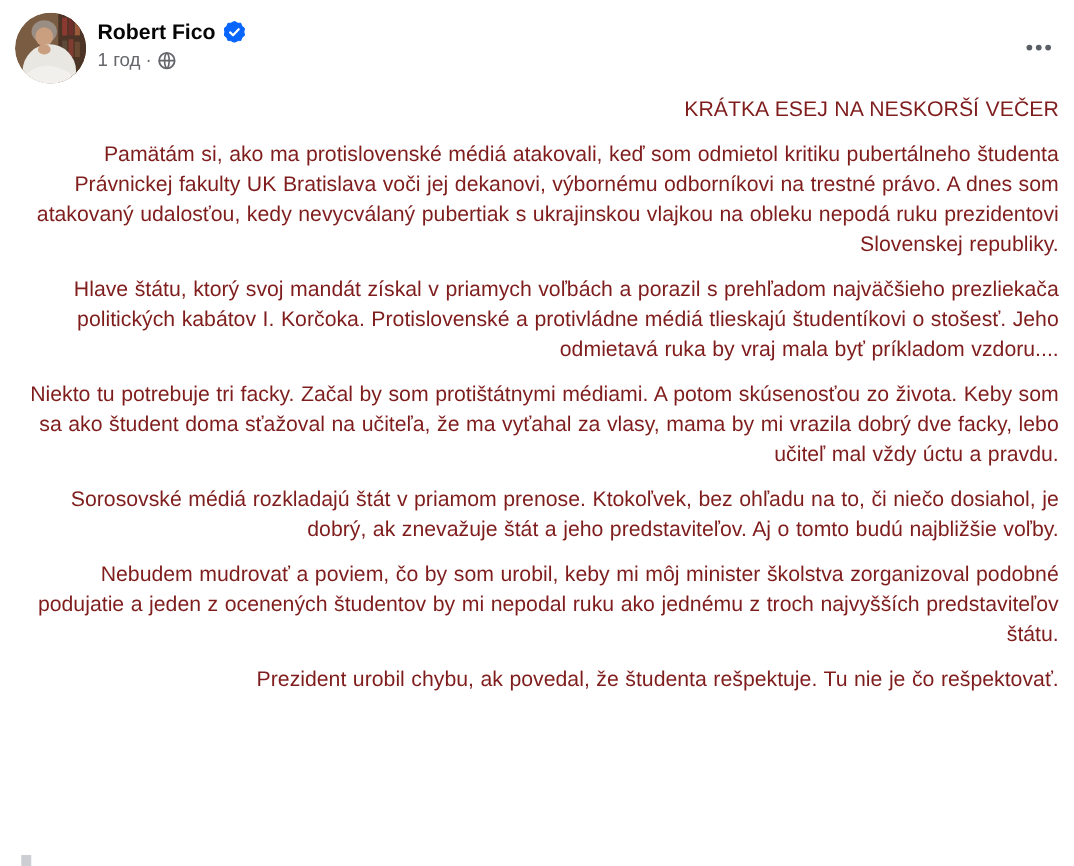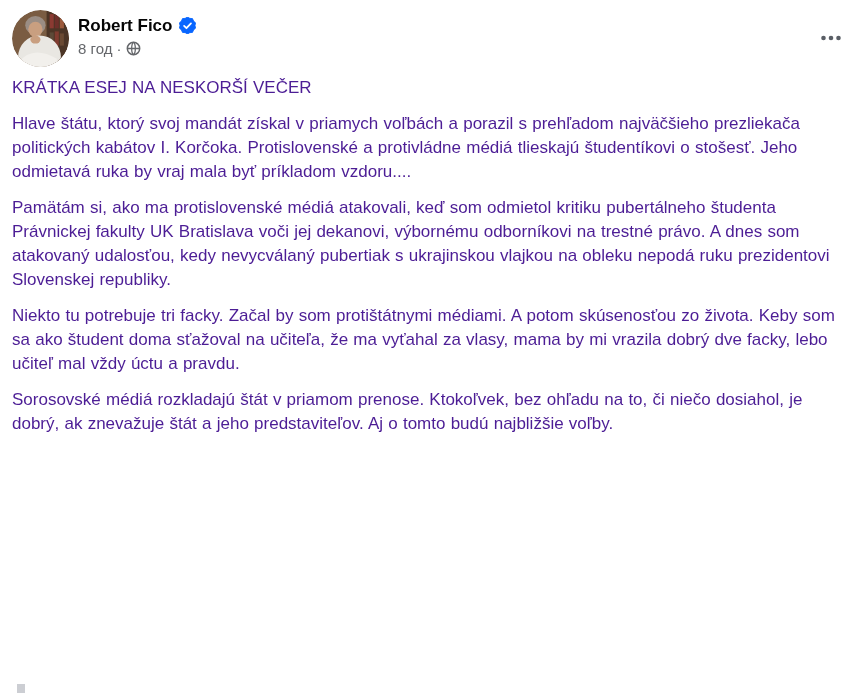--- a/index.html
+++ b/index.html
@@ -37,22 +37,22 @@
   .more {
     position: absolute; top: 24px; right: 10px;
     background: none; border: none; cursor: pointer;
     width: 36px; height: 28px; display: flex; align-items: center; justify-content: center;
     border-radius: 6px;
   }
 
   
   .body { padding: 9px 12px 0 12px; }
   .body p {
-    font-size: 17px; line-height: 24px; color: #4c1d95;
-    margin: 0 0 12px 0; word-spacing: 0.5px;
+    font-size: 17px; line-height: 24px; color: #7f1d1d;
+    margin: 0 0 12px 0; word-spacing: 0.5px; text-align: right;
   }
 
   
   .fragment {
     position: absolute; left: 17px; top: 684px;
     width: 8px; height: 9px; background: #ccced3;
   }
 </style>
 </head>
 <body>
@@ -90,21 +90,21 @@
       <div class="name-row">
         <span class="author">Robert Fico</span>
         <span class="badge">
           <svg width="17" height="17" viewBox="0 0 24 24">
             <polygon points="12,0 15.28,1.92 19.06,2.29 20.58,5.77 23.41,8.29 22.6,12 23.41,15.71 20.58,18.23 19.06,21.71 15.28,22.08 12,24 8.72,22.08 4.94,21.71 3.42,18.23 0.59,15.71 1.4,12 0.59,8.29 3.42,5.77 4.94,2.29 8.72,1.92" fill="#0866FF" stroke="#0866FF" stroke-width="1.2" stroke-linejoin="round"></polygon>
             <path d="M7.2 12.6 L10.5 15.8 L16.9 9.0" fill="none" stroke="#ffffff" stroke-width="2.5" stroke-linecap="round" stroke-linejoin="round"></path>
           </svg>
         </span>
       </div>
       <div class="meta-row">
-        <span class="ts">8 год</span>
+        <span class="ts">1 год</span>
         <span class="sep">·</span>
         <span class="globe">
           <svg width="15" height="15" viewBox="0 0 16 16">
             <circle cx="8" cy="8" r="6.6" fill="none" stroke="#65676B" stroke-width="1.6"></circle>
             <path d="M1.4 8 H14.6 M8 1.4 C5.4 3.4 5.4 12.6 8 14.6 M8 1.4 C10.6 3.4 10.6 12.6 8 14.6" fill="none" stroke="#65676B" stroke-width="1.4"></path>
           </svg>
         </span>
       </div>
     </div>
 
@@ -112,21 +112,23 @@
       <svg width="24" height="24" viewBox="0 0 24 24">
         <circle cx="4.5" cy="12" r="2.3" fill="#5a5f66"></circle>
         <circle cx="12" cy="12" r="2.3" fill="#5a5f66"></circle>
         <circle cx="19.5" cy="12" r="2.3" fill="#5a5f66"></circle>
       </svg>
     </button>
   </div>
 
   <div class="body">
     <p>KRÁTKA ESEJ NA NESKORŠÍ VEČER</p>
+    <p>Pamätám si, ako ma protislovenské médiá atakovali, keď som odmietol kritiku pubertálneho študenta Právnickej fakulty UK Bratislava voči jej dekanovi, výbornému odborníkovi na trestné právo. A dnes som atakovaný udalosťou, kedy nevycválaný pubertiak s ukrajinskou vlajkou na obleku nepodá ruku prezidentovi Slovenskej republiky.</p>
     <p>Hlave štátu, ktorý svoj mandát získal v priamych voľbách a porazil s prehľadom najväčšieho prezliekača politických kabátov I. Korčoka. Protislovenské a protivládne médiá tlieskajú študentíkovi o stošesť. Jeho odmietavá ruka by vraj mala byť príkladom vzdoru....</p>
-    <p>Pamätám si, ako ma protislovenské médiá atakovali, keď som odmietol kritiku pubertálneho študenta Právnickej fakulty UK Bratislava voči jej dekanovi, výbornému odborníkovi na trestné právo. A dnes som atakovaný udalosťou, kedy nevycválaný pubertiak s ukrajinskou vlajkou na obleku nepodá ruku prezidentovi Slovenskej republiky.</p>
     <p>Niekto tu potrebuje tri facky. Začal by som protištátnymi médiami. A potom skúsenosťou zo života. Keby som sa ako študent doma sťažoval na učiteľa, že ma vyťahal za vlasy, mama by mi vrazila dobrý dve facky, lebo učiteľ mal vždy úctu a pravdu.</p>
     <p>Sorosovské médiá rozkladajú štát v priamom prenose. Ktokoľvek, bez ohľadu na to, či niečo dosiahol, je dobrý, ak znevažuje štát a jeho predstaviteľov. Aj o tomto budú najbližšie voľby.</p>
+    <p>Nebudem mudrovať a poviem, čo by som urobil, keby mi môj minister školstva zorganizoval podobné podujatie a jeden z ocenených študentov by mi nepodal ruku ako jednému z troch najvyšších predstaviteľov štátu.</p>
+    <p>Prezident urobil chybu, ak povedal, že študenta rešpektuje. Tu nie je čo rešpektovať.</p>
   </div>
 
   <div class="fragment"></div>
 
 </div>
 
 </body></html>

